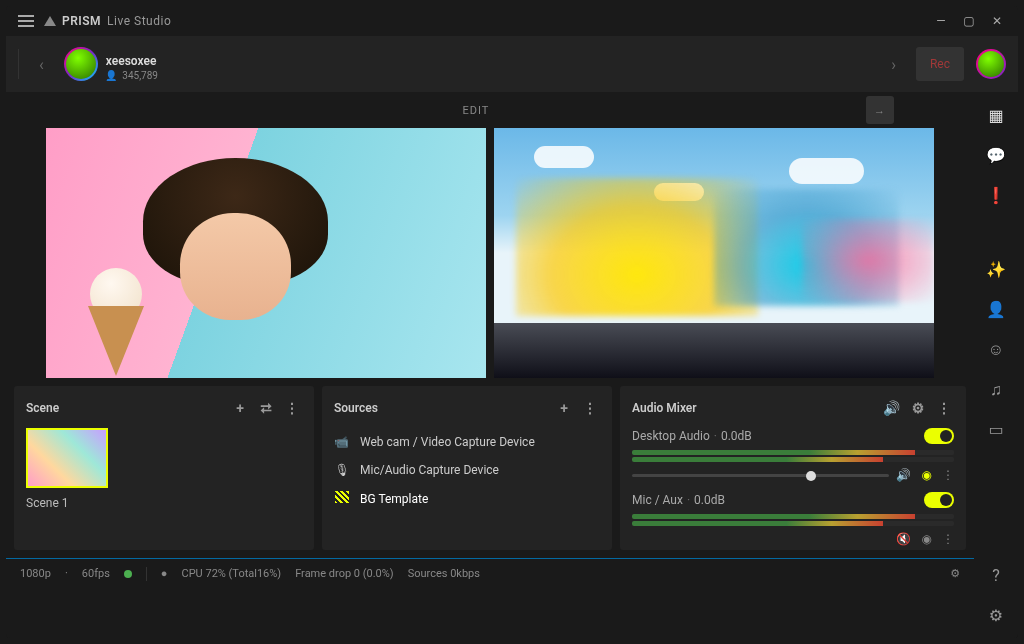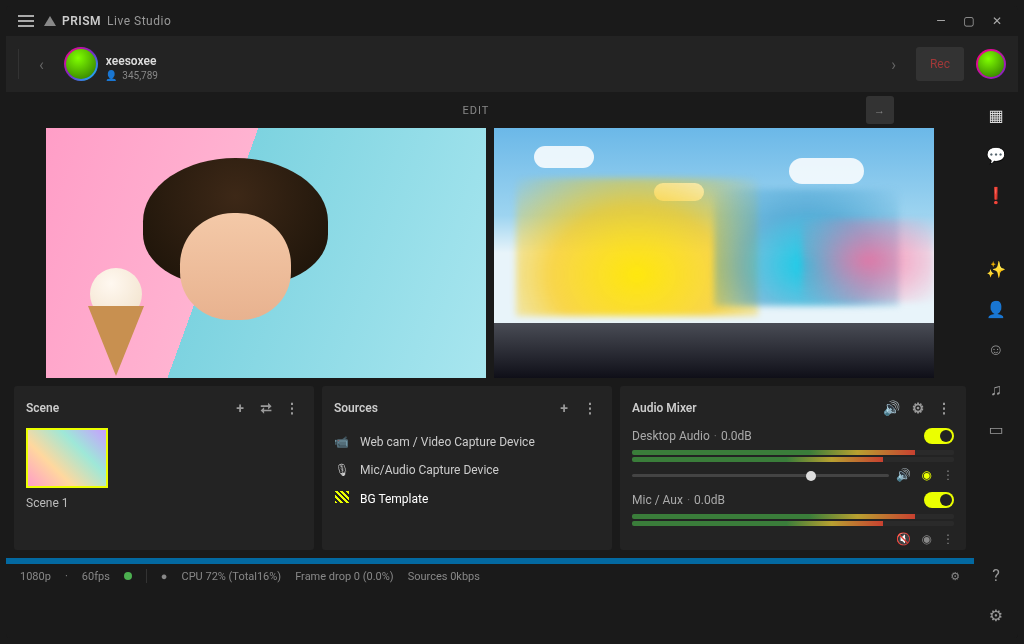--- a/index.html
+++ b/index.html
@@ -73,21 +73,21 @@
 .mixer-label{color:#aaa;font-size:12px;margin-bottom:6px;display:flex;align-items:center}
 .mixer-label .toggle{margin-left:auto;width:30px;height:16px;background:#ebff00;border-radius:8px;position:relative;cursor:pointer}
 .mixer-label .toggle::after{content:'';position:absolute;right:2px;top:2px;width:12px;height:12px;background:#222;border-radius:50%}
 .meter{height:5px;background:linear-gradient(90deg,#3a7d3a 0%,#3a7d3a 55%,#b8a030 70%,#c84030 88%,#2a2a2a 88%);border-radius:2px;margin-bottom:2px}
 .meter2{height:5px;background:linear-gradient(90deg,#3a7d3a 0%,#3a7d3a 48%,#b8a030 62%,#c84030 78%,#2a2a2a 78%);border-radius:2px}
 .slider-row{display:flex;align-items:center;gap:8px;margin-top:6px}
 .slider{flex:1;height:3px;background:#444;position:relative;border-radius:2px}
 .slider-thumb{position:absolute;width:10px;height:10px;background:#ddd;border-radius:50%;top:-3px;left:68%}
 .mixer-icons{display:flex;gap:10px;color:#888;font-size:12px}
 .mixer-icons span{cursor:pointer}
-.statusbar{height:30px;display:flex;align-items:center;padding:0 14px;color:#888;font-size:11px;gap:14px;background:#1a1a1a;border-top:6px solid #0369a1}
+.statusbar{height:30px;display:flex;align-items:center;padding:0 14px;color:#888;font-size:11px;gap:14px;background:#1a1a1a;border-top:1px solid #0369a1}
 .status-dot{width:8px;height:8px;background:#4caf50;border-radius:50%}
 .statusbar .spacer{flex:1}
 .sidebar{width:44px;background:#1a1a1a;display:flex;flex-direction:column;align-items:center;padding:10px 0;gap:14px}
 .side-icon{width:26px;height:26px;display:flex;align-items:center;justify-content:center;cursor:pointer;color:#999;font-size:16px}
 .side-icon.active{color:#ddd}
 .sidebar .spacer{flex:1}
 .stripes{display:inline-block;width:14px;height:12px;background:repeating-linear-gradient(45deg,#ebff00 0 2px,transparent 2px 4px)}
 </style>
 </head>
 <body>

